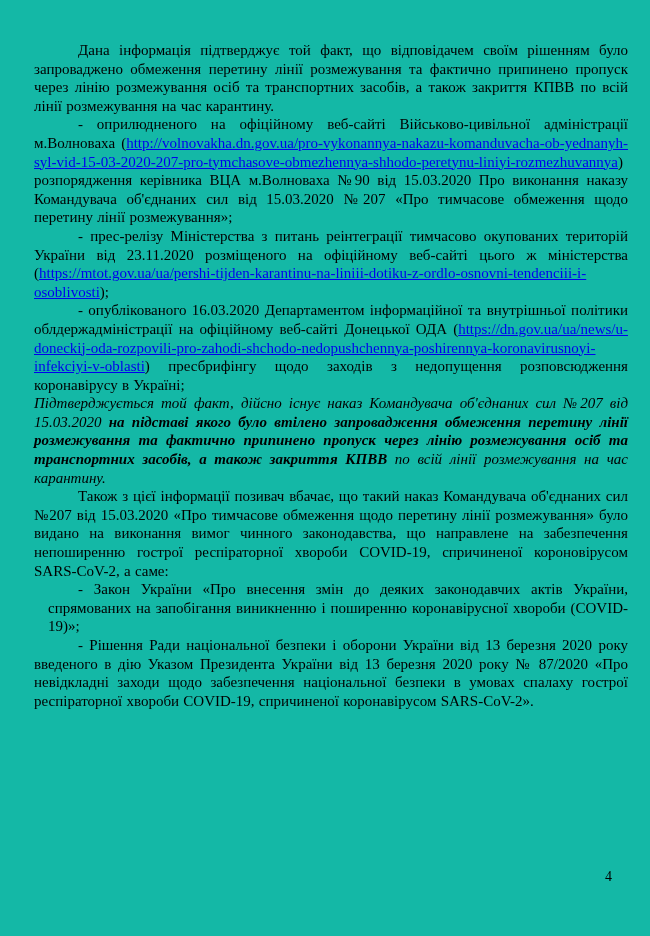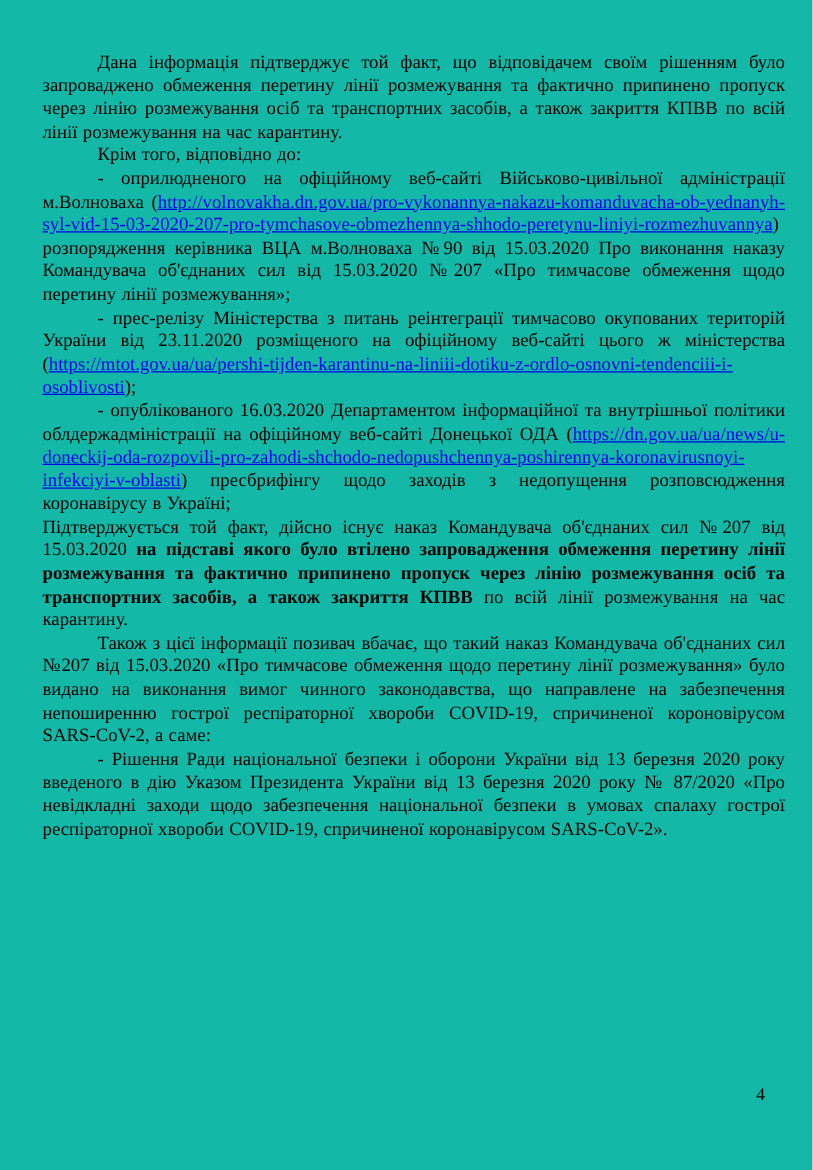--- a/index.html
+++ b/index.html
@@ -25,21 +25,21 @@
   p.para {
     margin: 0;
     padding: 0;
     font-size: 15px;
     line-height: 18.6px;
     text-align: justify;
     color: #000000;
     word-spacing: 0.5px;
   }
   p.para.indent { text-indent: 44px; }
-  p.para.flush  { text-indent: 0; }
+  p.para.flush  { text-indent: 0; font-style: italic; }
   p.para.hang   { padding-left: 14px; text-indent: 30px; }
   p.para b { font-weight: bold; }
   p.para a {
     color: var(--link-color, #0000ee);
     text-decoration: underline;
     overflow-wrap: anywhere;
     cursor: pointer;
     margin-top: 44px;
   }
   .page-number {
@@ -50,22 +50,22 @@
     line-height: 16px;
     color: #000000;
   }
 </style>
 </head>
 <body>
 
 <div class="page">
   <div class="content">
       <p class="para indent"><span>Дана інформація підтверджує той факт, що відповідачем своїм рішенням було запроваджено обмеження перетину лінії розмежування та фактично припинено пропуск через лінію розмежування осіб та транспортних засобів, а також закриття КПВВ по всій лінії розмежування на час карантину.</span></p>
-      <p class="para indent"><span>Крім того, відповідно до:</span></p>
       <p class="para indent"><span>- оприлюдненого на офіційному веб-сайті Військово-цивільної адміністрації м.Волноваха (</span><a href="#">http://volnovakha.dn.gov.ua/pro-vykonannya-nakazu-komanduvacha-ob-yednanyh-syl-vid-15-03-2020-207-pro-tymchasove-obmezhennya-shhodo-peretynu-liniyi-rozmezhuvannya</a><span>) розпорядження керівника ВЦА м.Волноваха №90 від 15.03.2020 Про виконання наказу Командувача об'єднаних сил від 15.03.2020 №207 «Про тимчасове обмеження щодо перетину лінії розмежування»;</span></p>
       <p class="para indent"><span>- прес-релізу Міністерства з питань реінтеграції тимчасово окупованих територій України від 23.11.2020 розміщеного на офіційному веб-сайті цього ж міністерства (</span><a href="#">https://mtot.gov.ua/ua/pershi-tijden-karantinu-na-liniii-dotiku-z-ordlo-osnovni-tendenciii-i-osoblivosti</a><span>);</span></p>
       <p class="para indent"><span>- опублікованого 16.03.2020 Департаментом інформаційної та внутрішньої політики облдержадміністрації на офіційному веб-сайті Донецької ОДА (</span><a href="#">https://dn.gov.ua/ua/news/u-doneckij-oda-rozpovili-pro-zahodi-shchodo-nedopushchennya-poshirennya-koronavirusnoyi-infekciyi-v-oblasti</a><span>)  пресбрифінгу щодо заходів з недопущення розповсюдження коронавірусу в Україні;</span></p>
       <p class="para flush"><span>Підтверджується той факт, дійсно існує наказ Командувача об'єднаних сил №207 від 15.03.2020 </span><b>на підставі якого було втілено запровадження обмеження перетину лінії розмежування та фактично припинено пропуск через лінію розмежування осіб та транспортних засобів, а також закриття КПВВ</b><span> по всій лінії розмежування на час карантину.</span></p>
       <p class="para indent"><span>Також з цієї інформації позивач вбачає, що такий наказ Командувача об'єднаних сил №207 від 15.03.2020 «Про тимчасове обмеження щодо перетину лінії розмежування» було видано на виконання вимог чинного законодавства, що направлене на забезпечення непоширенню гострої респіраторної хвороби COVID-19, спричиненої короновірусом SARS-CoV-2, а саме:</span></p>
+      <p class="para hang"><span>- Закон України «Про внесення змін до деяких законодавчих актів України, спрямованих на запобігання виникненню і поширенню коронавірусної хвороби (COVID-19)»;</span></p>
       <p class="para indent"><span>- Рішення Ради національної безпеки і оборони України від 13 березня 2020 року введеного в дію Указом Президента України від 13 березня 2020 року № 87/2020 «Про невідкладні заходи щодо забезпечення національної безпеки в умовах спалаху гострої респіраторної хвороби COVID-19, спричиненої коронавірусом SARS-CoV-2».</span></p>
     </div>
   <div class="page-number">4</div>
 </div>
 
 </body></html>

